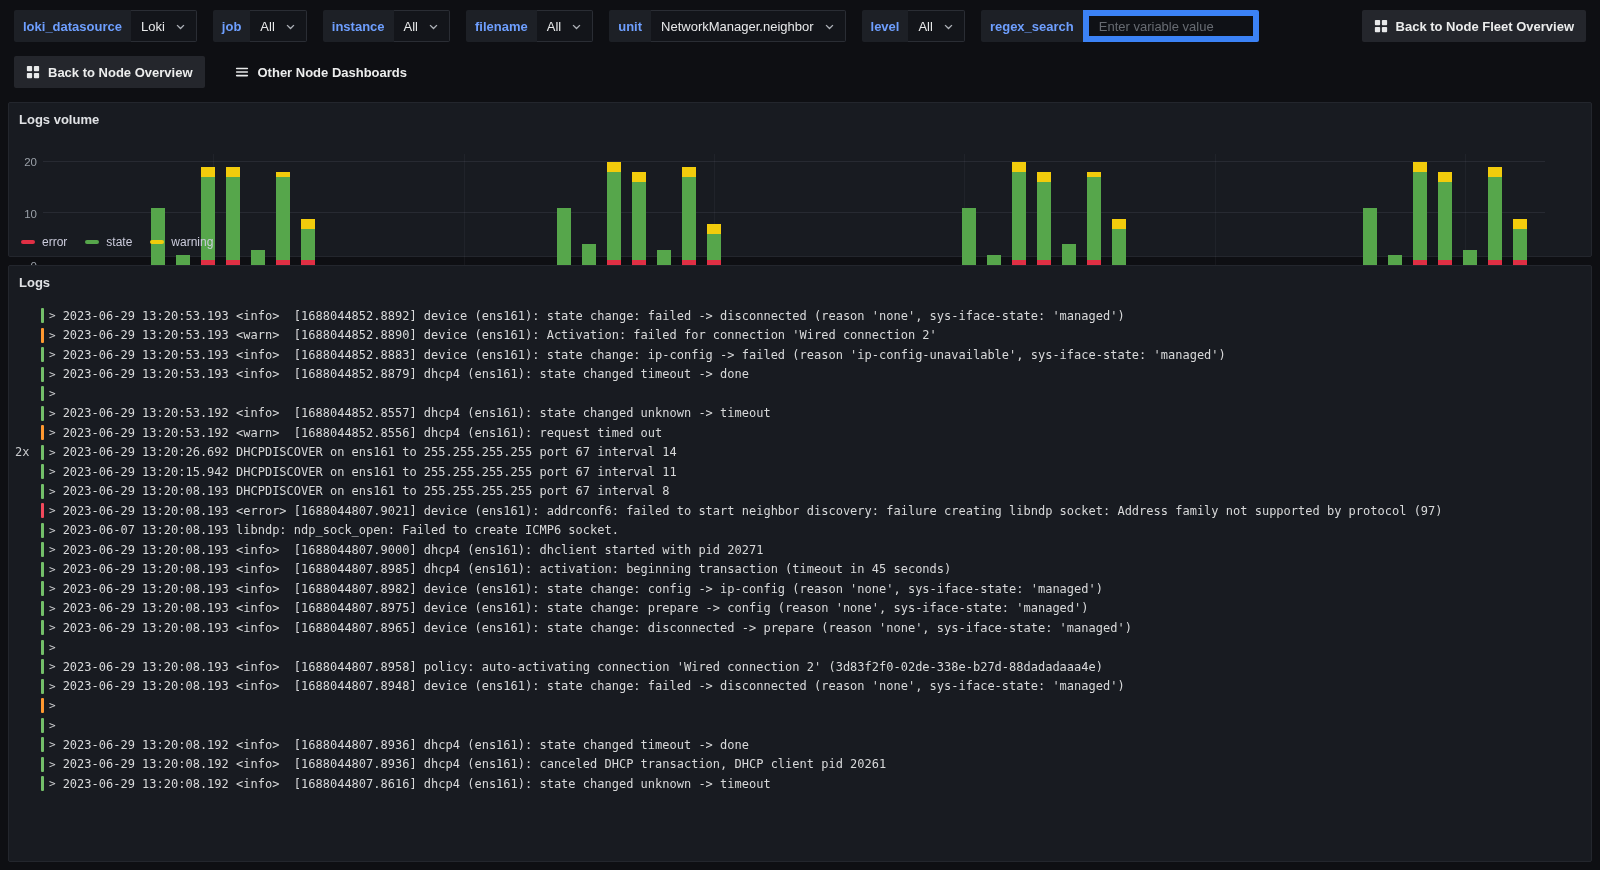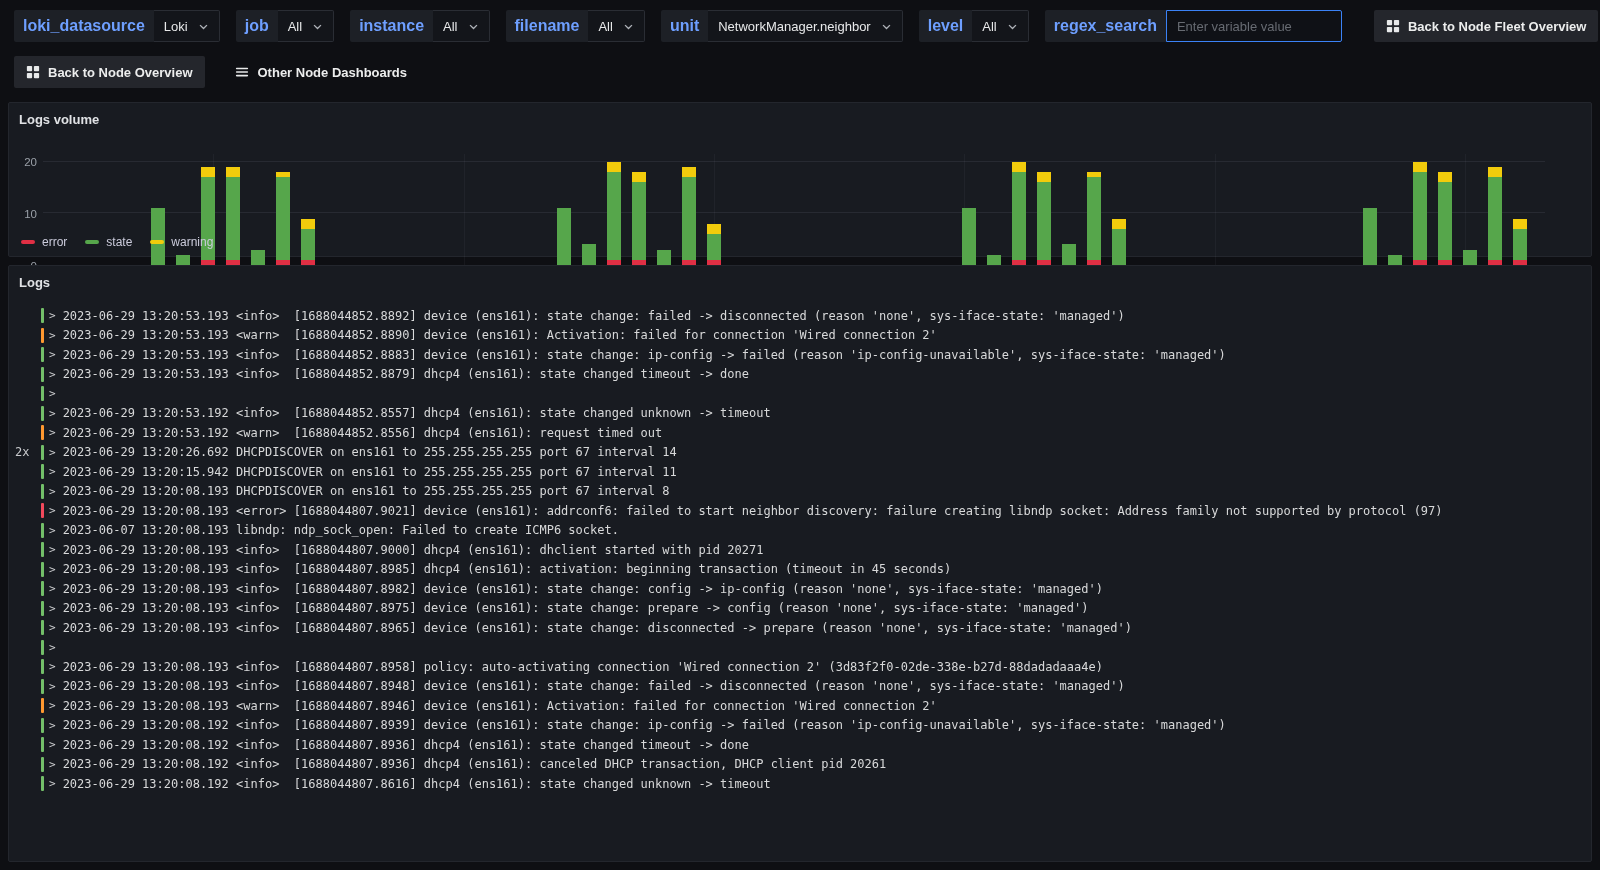--- a/index.html
+++ b/index.html
@@ -4,25 +4,25 @@
 <style>
   * { margin:0; padding:0; box-sizing:border-box; }
   html,body { width:1600px; height:870px; overflow:hidden; background:#0e0f13;
     font-family:"Liberation Sans",sans-serif; }
   .page { width:1600px; height:870px; padding:8px; display:flex; flex-direction:column; }
 
   
   .toolbar-row { display:flex; align-items:center; gap:16px; padding:2px 6px; height:36px; flex:none; }
   .var-group { display:inline-flex; align-items:stretch; height:32px; flex:none; }
   .var-label { display:flex; align-items:center; padding:0 9px; background:#1d2026; color:#6e9fff;
-    font-size:16px; font-weight:600; border-radius:2px 0 0 2px; white-space:nowrap; }
+    font-size:13px; font-weight:600; border-radius:2px 0 0 2px; white-space:nowrap; }
   .var-value { display:flex; align-items:center; gap:10px; padding:0 10px; background:#13151a;
     border:1px solid #2a2d34; border-left:none; color:#e8e9ea; font-size:13px; font-weight:500;
     border-radius:0 2px 2px 0; cursor:pointer; white-space:nowrap; }
-  .var-input { height:32px; width:176px; background:#0f1116; border:1px solid #3b82f6;
+  .var-input { height:32px; width:176px; background:#0f1116; border:6px solid #3b82f6;
     color:#d8d9da; padding:0 10px; font-size:13px; border-radius:0 2px 2px 0; outline:none;
     font-family:"Liberation Sans",sans-serif; }
   .var-input::placeholder { color:#676b72; }
   .spacer { flex:1; }
 
   .gbtn { display:inline-flex; align-items:center; gap:8px; height:32px; padding:0 12px;
     background:#24262c; border:none; border-radius:2px; color:#eceded; font-size:13px;
     font-weight:600; cursor:pointer; font-family:"Liberation Sans",sans-serif; white-space:nowrap; }
   .link-btn { display:inline-flex; align-items:center; gap:9px; height:32px; padding:0 4px;
     background:transparent; border:none; color:#eceded; font-size:13px; font-weight:600;
@@ -355,22 +355,22 @@
           <div class="log-row"><span class="dup"></span><span class="lvl" style="background: rgb(242, 73, 92);"></span><span class="chev">&gt;</span><span class="log-text">2023-06-29 13:20:08.193 &lt;error&gt; [1688044807.9021] device (ens161): addrconf6: failed to start neighbor discovery: failure creating libndp socket: Address family not supported by protocol (97)</span></div>
           <div class="log-row"><span class="dup"></span><span class="lvl" style="background: rgb(115, 191, 105);"></span><span class="chev">&gt;</span><span class="log-text">2023-06-07 13:20:08.193 libndp: ndp_sock_open: Failed to create ICMP6 socket.</span></div>
           <div class="log-row"><span class="dup"></span><span class="lvl" style="background: rgb(115, 191, 105);"></span><span class="chev">&gt;</span><span class="log-text">2023-06-29 13:20:08.193 &lt;info&gt;  [1688044807.9000] dhcp4 (ens161): dhclient started with pid 20271</span></div>
           <div class="log-row"><span class="dup"></span><span class="lvl" style="background: rgb(115, 191, 105);"></span><span class="chev">&gt;</span><span class="log-text">2023-06-29 13:20:08.193 &lt;info&gt;  [1688044807.8985] dhcp4 (ens161): activation: beginning transaction (timeout in 45 seconds)</span></div>
           <div class="log-row"><span class="dup"></span><span class="lvl" style="background: rgb(115, 191, 105);"></span><span class="chev">&gt;</span><span class="log-text">2023-06-29 13:20:08.193 &lt;info&gt;  [1688044807.8982] device (ens161): state change: config -&gt; ip-config (reason 'none', sys-iface-state: 'managed')</span></div>
           <div class="log-row"><span class="dup"></span><span class="lvl" style="background: rgb(115, 191, 105);"></span><span class="chev">&gt;</span><span class="log-text">2023-06-29 13:20:08.193 &lt;info&gt;  [1688044807.8975] device (ens161): state change: prepare -&gt; config (reason 'none', sys-iface-state: 'managed')</span></div>
           <div class="log-row"><span class="dup"></span><span class="lvl" style="background: rgb(115, 191, 105);"></span><span class="chev">&gt;</span><span class="log-text">2023-06-29 13:20:08.193 &lt;info&gt;  [1688044807.8965] device (ens161): state change: disconnected -&gt; prepare (reason 'none', sys-iface-state: 'managed')</span></div>
           <div class="log-row"><span class="dup"></span><span class="lvl" style="background: rgb(115, 191, 105);"></span><span class="chev">&gt;</span></div>
           <div class="log-row"><span class="dup"></span><span class="lvl" style="background: rgb(115, 191, 105);"></span><span class="chev">&gt;</span><span class="log-text">2023-06-29 13:20:08.193 &lt;info&gt;  [1688044807.8958] policy: auto-activating connection 'Wired connection 2' (3d83f2f0-02de-338e-b27d-88dadadaaa4e)</span></div>
           <div class="log-row"><span class="dup"></span><span class="lvl" style="background: rgb(115, 191, 105);"></span><span class="chev">&gt;</span><span class="log-text">2023-06-29 13:20:08.193 &lt;info&gt;  [1688044807.8948] device (ens161): state change: failed -&gt; disconnected (reason 'none', sys-iface-state: 'managed')</span></div>
-          <div class="log-row"><span class="dup"></span><span class="lvl" style="background: rgb(255, 152, 48);"></span><span class="chev">&gt;</span><span class="log-text">2023-06-29 13:20:08.193 &lt;warn&gt;  [1688044807.8946] device (ens161): Activation: failed for connection 'Wired connection 2'</span></div>
-          <div class="log-row"><span class="dup"></span><span class="lvl" style="background: rgb(115, 191, 105);"></span><span class="chev">&gt;</span><span class="log-text">2023-06-29 13:20:08.192 &lt;info&gt;  [1688044807.8939] device (ens161): state change: ip-config -&gt; failed (reason 'ip-config-unavailable', sys-iface-state: 'managed')</span></div>
+          <div class="log-row"><span class="dup"></span><span class="lvl" style="background: rgb(255, 152, 48);"></span><span class="chev">&gt;</span></div>
+          <div class="log-row"><span class="dup"></span><span class="lvl" style="background: rgb(115, 191, 105);"></span><span class="chev">&gt;</span></div>
           <div class="log-row"><span class="dup"></span><span class="lvl" style="background: rgb(115, 191, 105);"></span><span class="chev">&gt;</span><span class="log-text">2023-06-29 13:20:08.192 &lt;info&gt;  [1688044807.8936] dhcp4 (ens161): state changed timeout -&gt; done</span></div>
           <div class="log-row"><span class="dup"></span><span class="lvl" style="background: rgb(115, 191, 105);"></span><span class="chev">&gt;</span><span class="log-text">2023-06-29 13:20:08.192 &lt;info&gt;  [1688044807.8936] dhcp4 (ens161): canceled DHCP transaction, DHCP client pid 20261</span></div>
           <div class="log-row"><span class="dup"></span><span class="lvl" style="background: rgb(115, 191, 105);"></span><span class="chev">&gt;</span><span class="log-text">2023-06-29 13:20:08.192 &lt;info&gt;  [1688044807.8616] dhcp4 (ens161): state changed unknown -&gt; timeout</span></div>
         </div>
     </section>
 
   </div>
 </div>
 
 </body></html>

